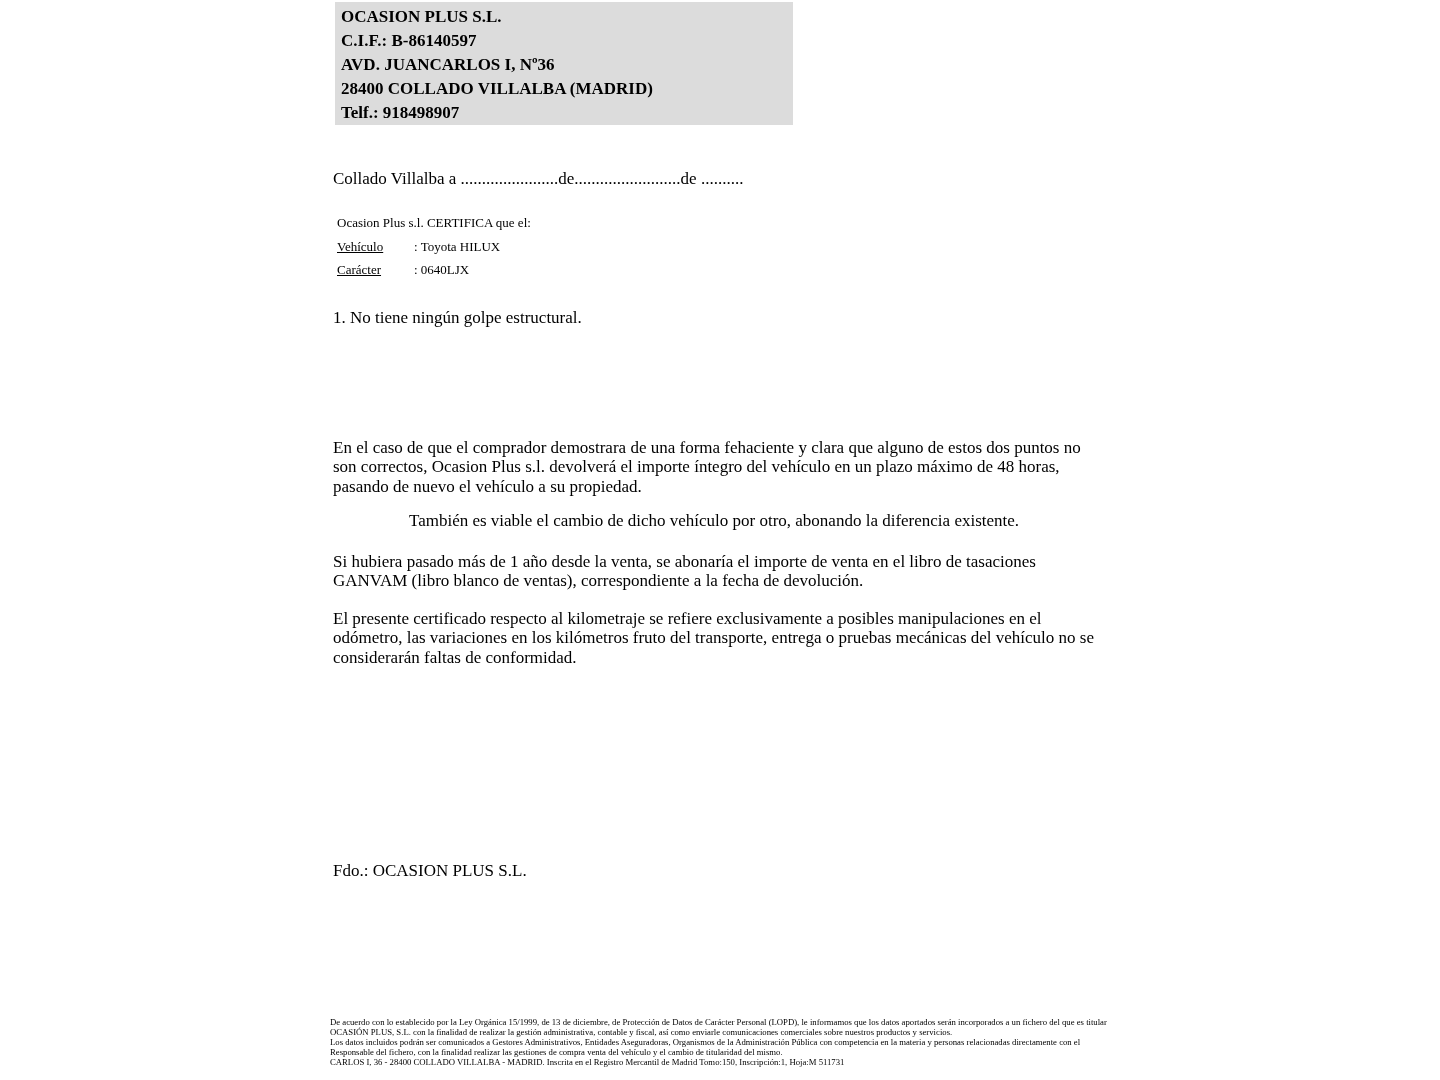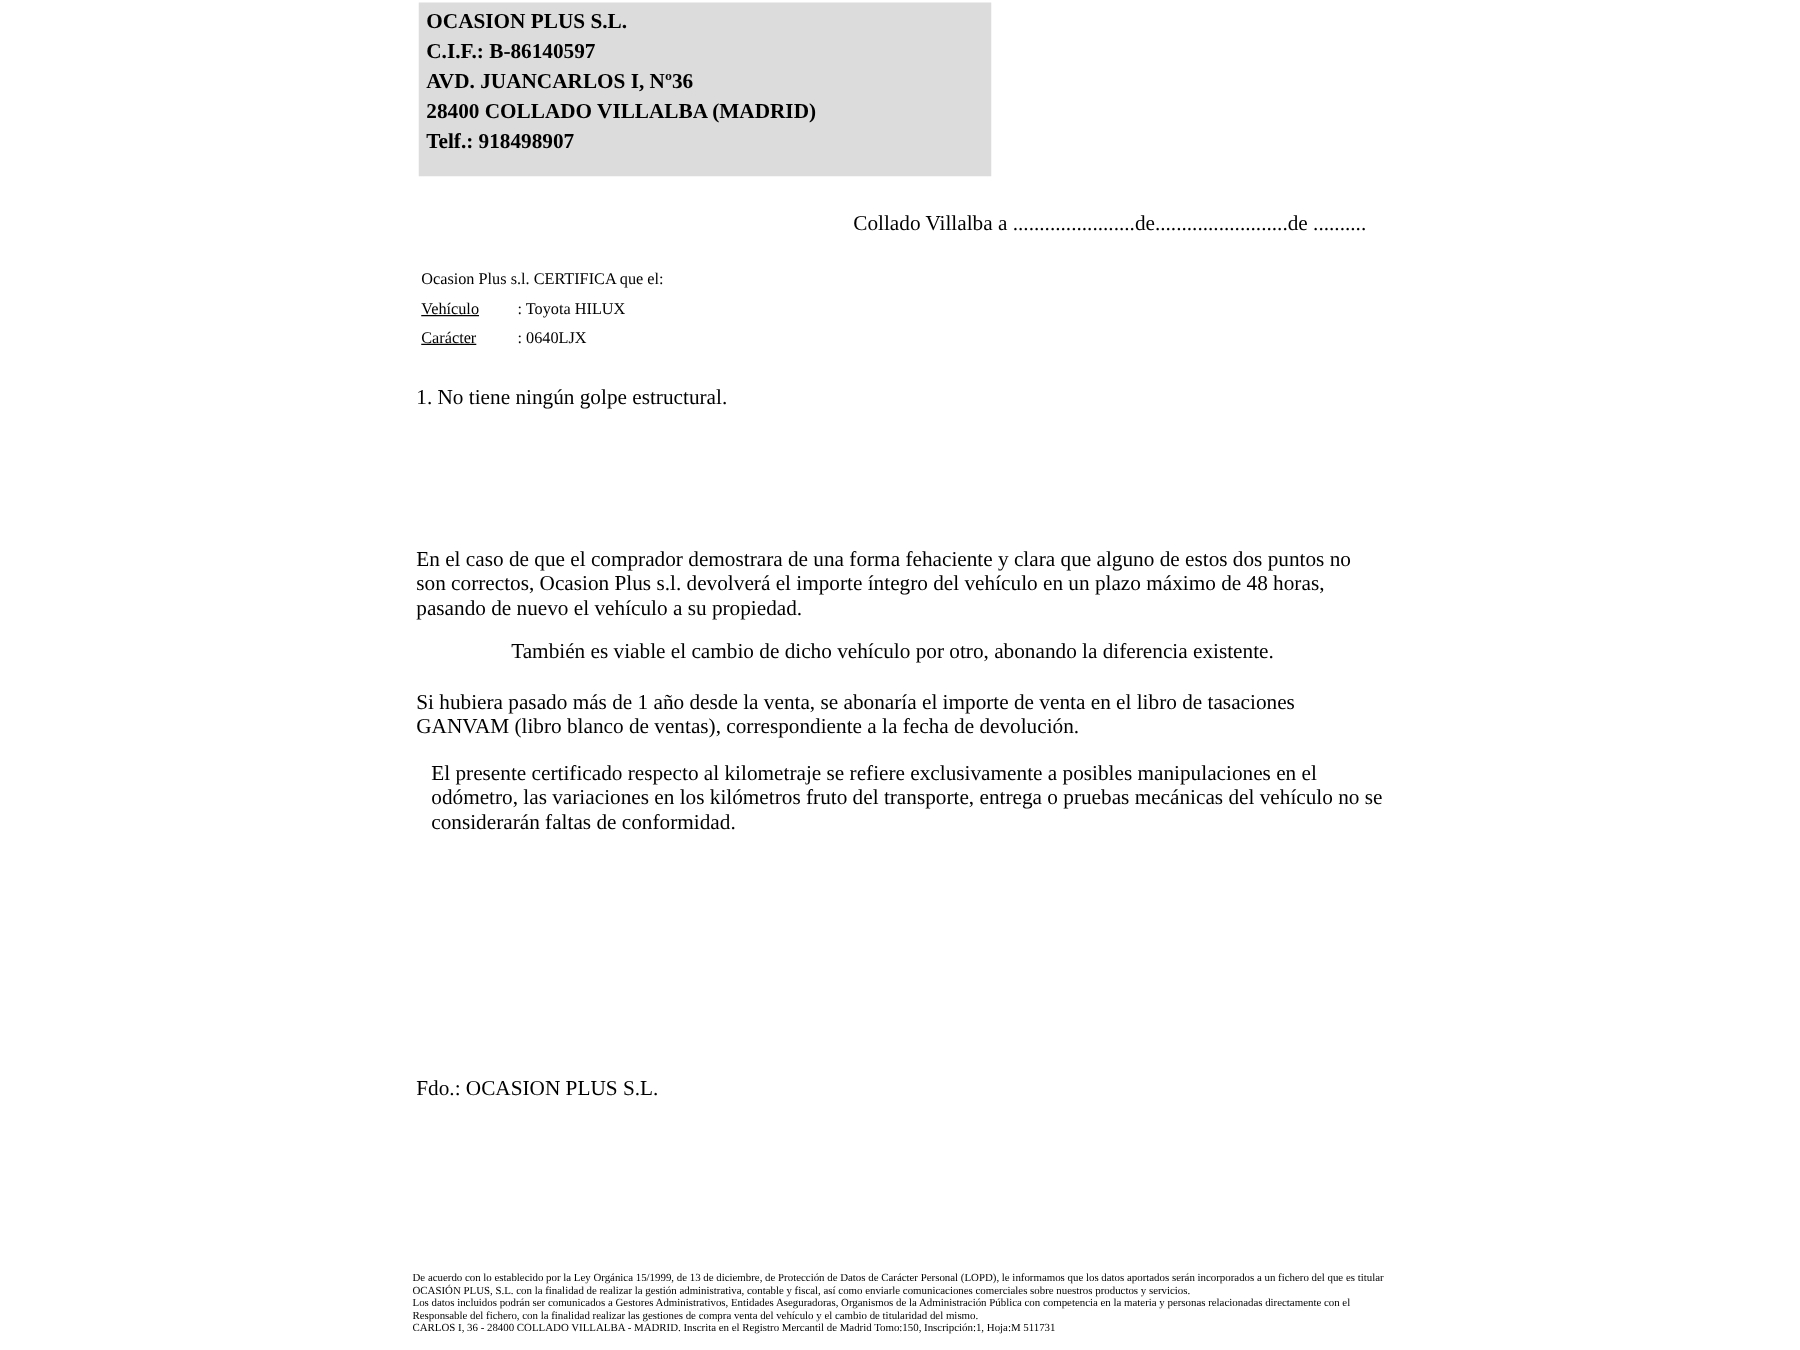--- a/index.html
+++ b/index.html
@@ -16,34 +16,33 @@
     color: #000000;
     overflow: hidden;
   }
   .header-box {
     position: absolute;
     left: 335px;
     top: 2px;
     width: 452px;
     height: 117px;
     background: #dcdcdc;
-    padding: 3px 0 19px 6px;
+    padding: 3px 0 3px 6px;
     font-weight: bold;
     font-size: 17px;
     line-height: 24px;
     white-space: nowrap;
   }
   .date-line {
     position: absolute;
     left: 333px;
     top: 169px;
     width: 760px;
     font-size: 17px;
     line-height: 20px;
-    text-align: right;
     white-space: nowrap;
   }
   .certify {
     position: absolute;
     left: 337px;
     top: 211px;
     font-size: 13px;
     line-height: 23.5px;
     white-space: nowrap;
   }
@@ -58,21 +57,21 @@
     width: 762px;
     font-size: 17px;
     line-height: 19.4px;
   }
   .clause { white-space: nowrap; }
   .clause-1 { top: 308px; }
   .clause-2 { top: 361px; }
   .para-1 { top: 438px; }
   .para-2 { top: 511px; text-align: center; }
   .para-3 { top: 552px; }
-  .para-4 { top: 609px; margin-left: 12px; }
+  .para-4 { top: 609px; }
   .signature { top: 861px; white-space: nowrap; }
   .legal {
     position: absolute;
     left: 330px;
     top: 1018px;
     width: 790px;
     font-size: 8.7px;
     line-height: 9.9px;
   }
   .legal-line { white-space: nowrap; }

